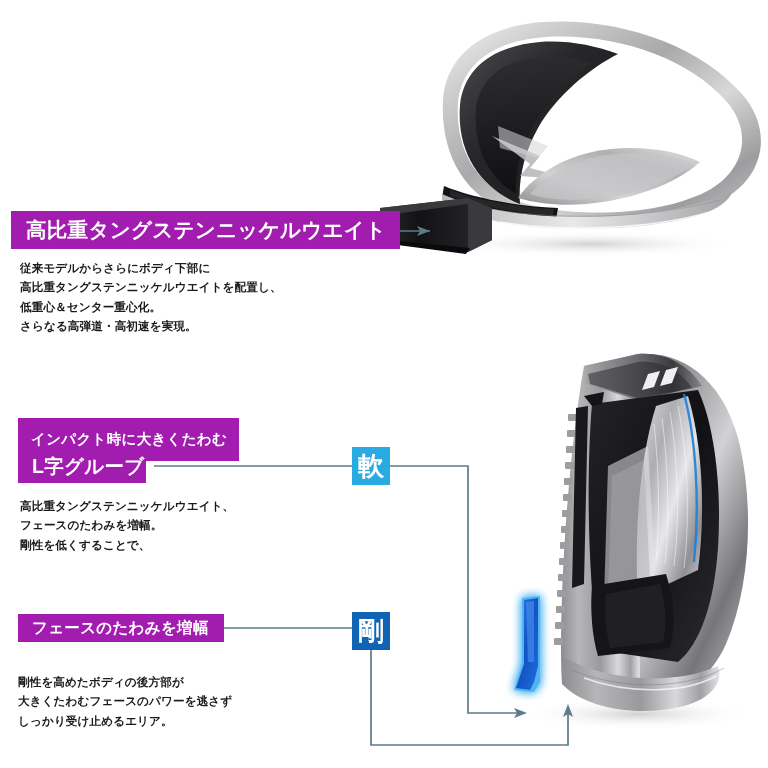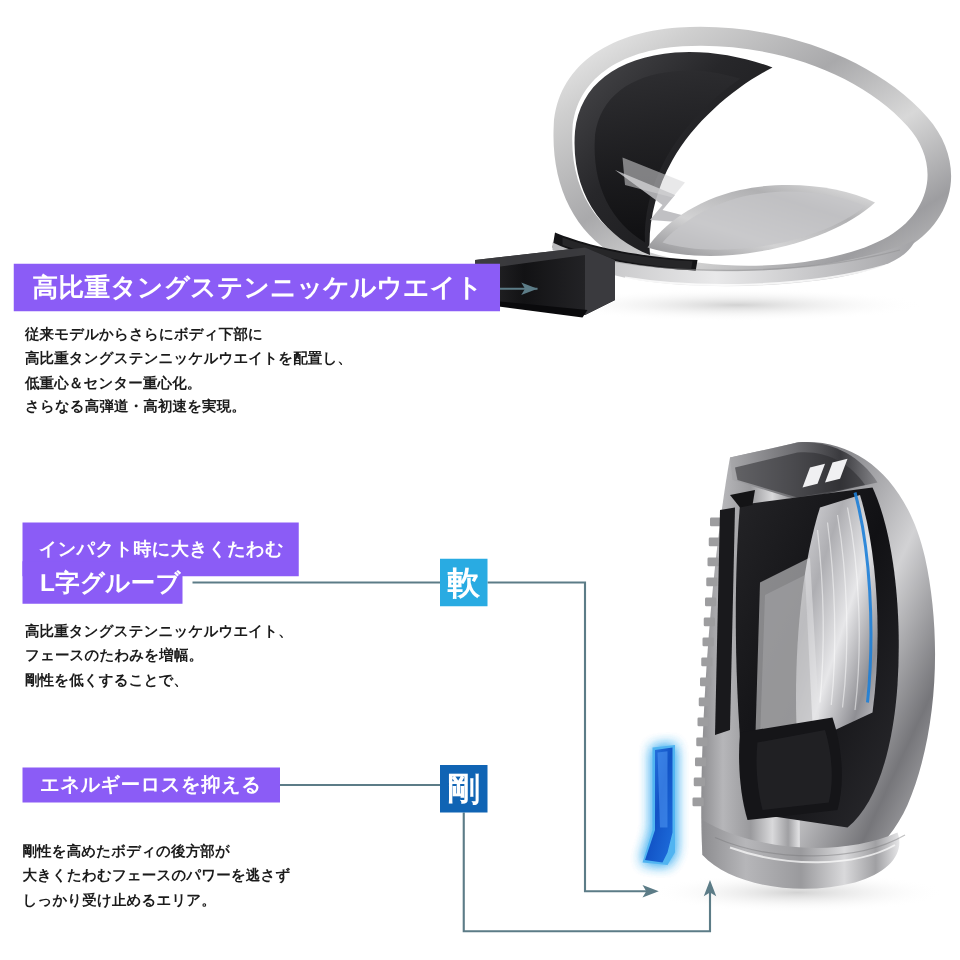--- a/index.html
+++ b/index.html
@@ -17,21 +17,21 @@
   .art{position:absolute;pointer-events:none;}
   #art-top{left:380px;top:8px;width:392px;height:252px;}
   #art-bottom{left:488px;top:326px;width:284px;height:412px;}
 
   
   #leaders{position:absolute;left:0;top:0;width:768px;height:768px;}
 
   
   .bar{
     position:absolute;
-    background:#8b5cf6;
+    background:#a21caf;
     color:#ffffff;
     display:flex;
     align-items:center;
     box-sizing:border-box;
     letter-spacing:.3px;
     font-weight:700;
     white-space:nowrap;
   }
   #bar-tungsten{left:11px;top:211px;height:38px;padding:0 14px 0 15px;font-size:20.5px;}
   #bar-impact  {left:18px;top:418px;height:43px;padding:0 12px 0 13px;font-size:14.5px;text-align:center;}
@@ -304,21 +304,21 @@
   <div class="bar" id="bar-impact">インパクト時に大きくたわむ</div>
 
   <div class="bar" id="bar-lgroove">L字グルーブ</div>
 
   <div class="body-text" id="txt-lgroove">
     <div>高比重タングステンニッケルウエイト、</div>
     <div>フェースのたわみを増幅。</div>
     <div>剛性を低くすることで、</div>
   </div>
 
-  <div class="bar" id="bar-energy">エネルギーロスを抑える</div>
+  <div class="bar" id="bar-energy">フェースのたわみを増幅</div>
 
   <div class="body-text" id="txt-energy">
     <div>剛性を高めたボディの後方部が</div>
     <div>大きくたわむフェースのパワーを逃さず</div>
     <div>しっかり受け止めるエリア。</div>
   </div>
 
   <div class="badge" id="badge-soft">軟</div>
 
   <div class="badge" id="badge-hard">剛</div>

